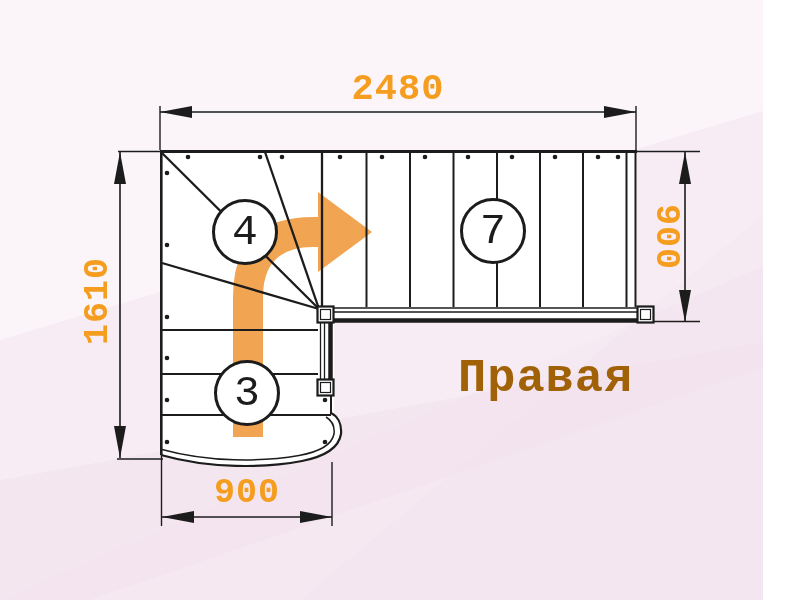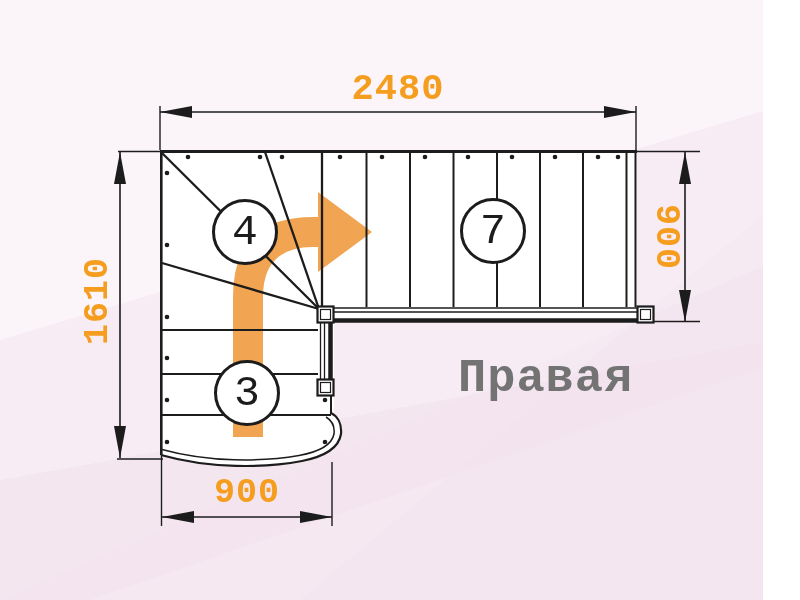--- a/index.html
+++ b/index.html
@@ -33,21 +33,21 @@
     font-size:43px;
     color:#1c1c1c;
     transform:translate(-50%,-50%);
     line-height:1;
   }
   .side-label{
     position:absolute;
     left:458px;top:355px;
     font-size:47px;
     font-weight:bold;
-    color:#737373;
+    color:#a16207;
     line-height:1;
     letter-spacing:1px;
   }
 </style>
 </head>
 <body>
 
 <div id="stage">
 
   <svg width="800" height="600" viewBox="0 0 800 600">

